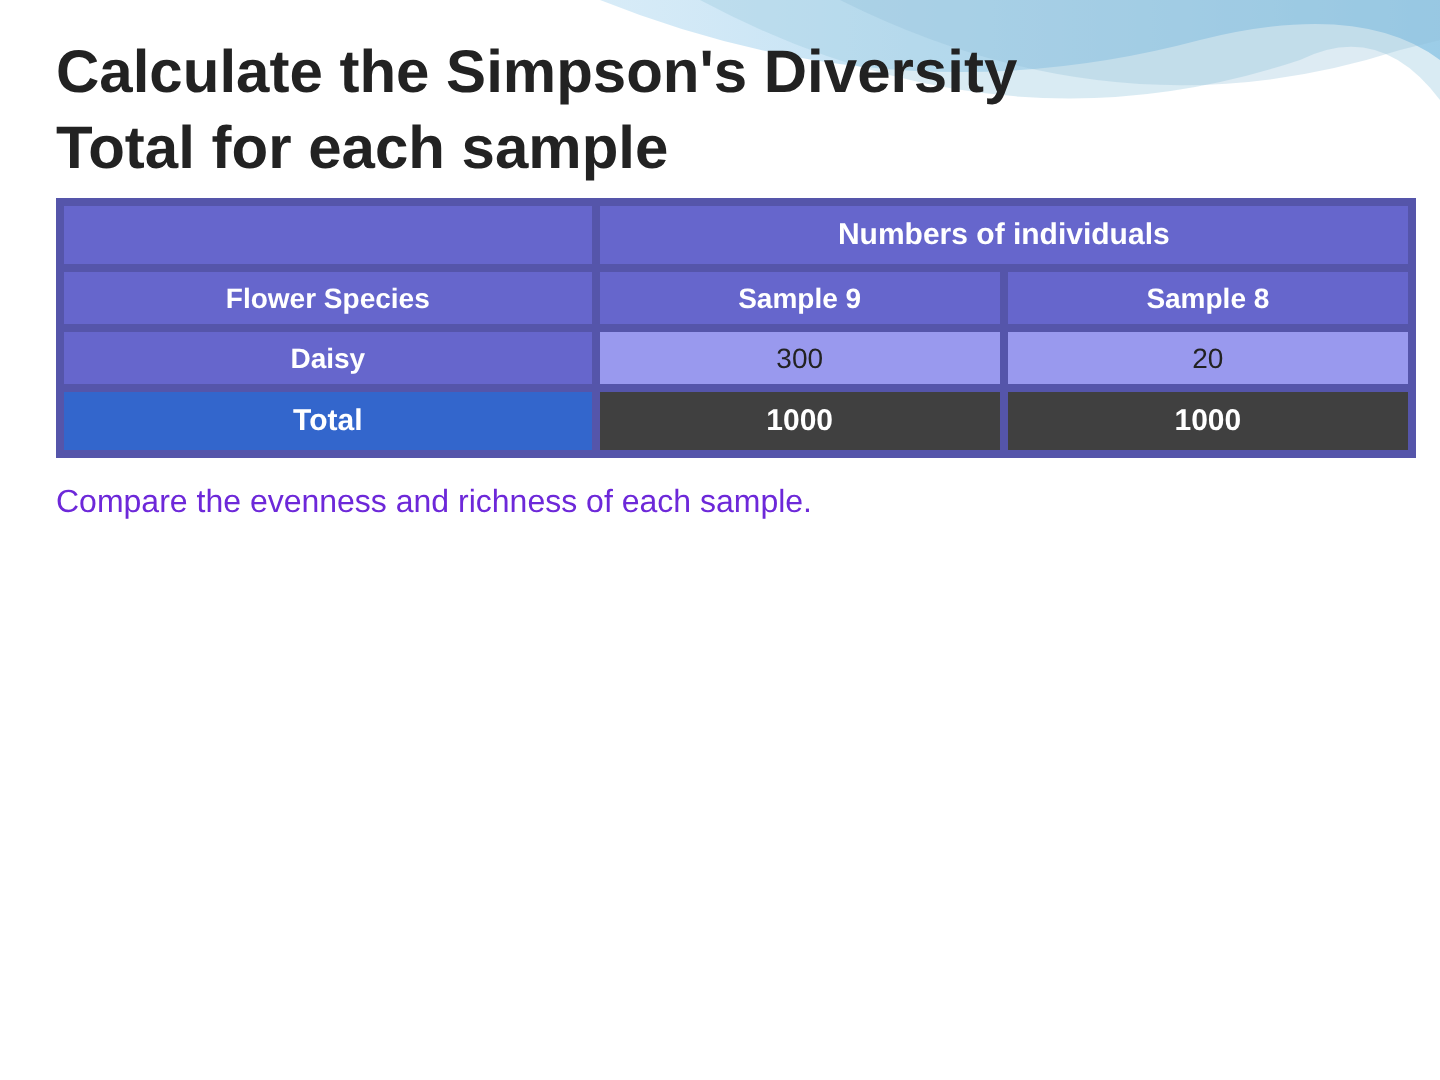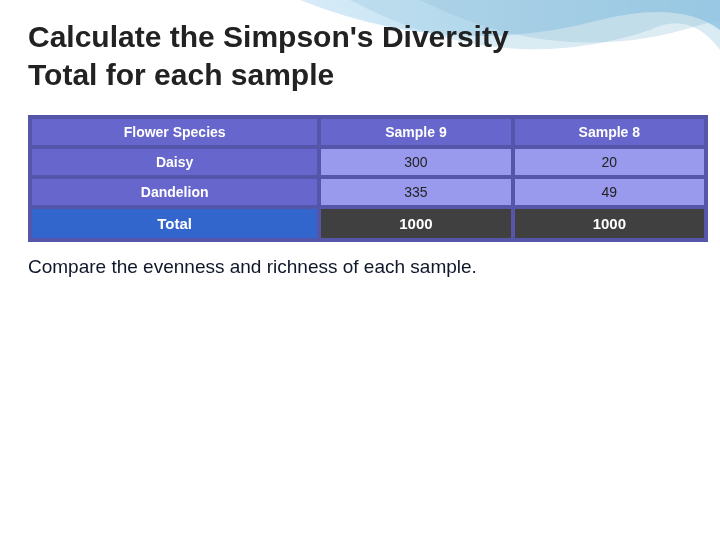--- a/index.html
+++ b/index.html
@@ -17,21 +17,21 @@
       position: relative;
       z-index: 1;
       padding: 18px 28px 20px 28px;
     }
 
     .title {
       font-size: 30px;
       font-weight: bold;
       color: #222;
       line-height: 1.25;
-      margin-bottom: 22px;
+      margin-bottom: 6px;
     }
 
     
     .table-wrapper {
       margin-bottom: 14px;
     }
 
     table {
       width: 680px;
       border-collapse: separate;
@@ -87,22 +87,22 @@
       background-color: #3366cc;
       color: #fff;
     }
 
     
     table, td {
       border: 2px solid #5555aa;
     }
 
     .footnote {
-      font-size: 19px;
-      color: #0f172a;
+      font-size: 16px;
+      color: #6d28d9;
       margin-top: 10px;
     }
 
     
     .wave-top {
       position: absolute;
       top: 0;
       left: 0;
       width: 720px;
       height: 100px;
@@ -127,36 +127,35 @@
 <div class="content">
   <div class="title">
     <span>Calculate the Simpson's Diversity</span><br>
     <span>Total for each sample</span>
   </div>
 
   <div class="table-wrapper">
     <table>
 
       <tbody>
+          <tr class="header-top">
+        <td></td>
+        <td colspan="2">Numbers of individuals</td>
+      </tr>
 
       <tr class="header-row">
         <td>Flower Species</td>
         <td>Sample 9</td>
         <td>Sample 8</td>
       </tr>
 
       <tr class="data-row">
         <td>Daisy</td>
         <td>300</td>
         <td>20</td>
-      </tr>
-      <tr class="data-row">
-        <td>Dandelion</td>
-        <td>335</td>
-        <td>49</td>
       </tr>
 
       <tr class="total-row">
         <td>Total</td>
         <td>1000</td>
         <td>1000</td>
       </tr>
     </tbody>
       </table>
   </div>

